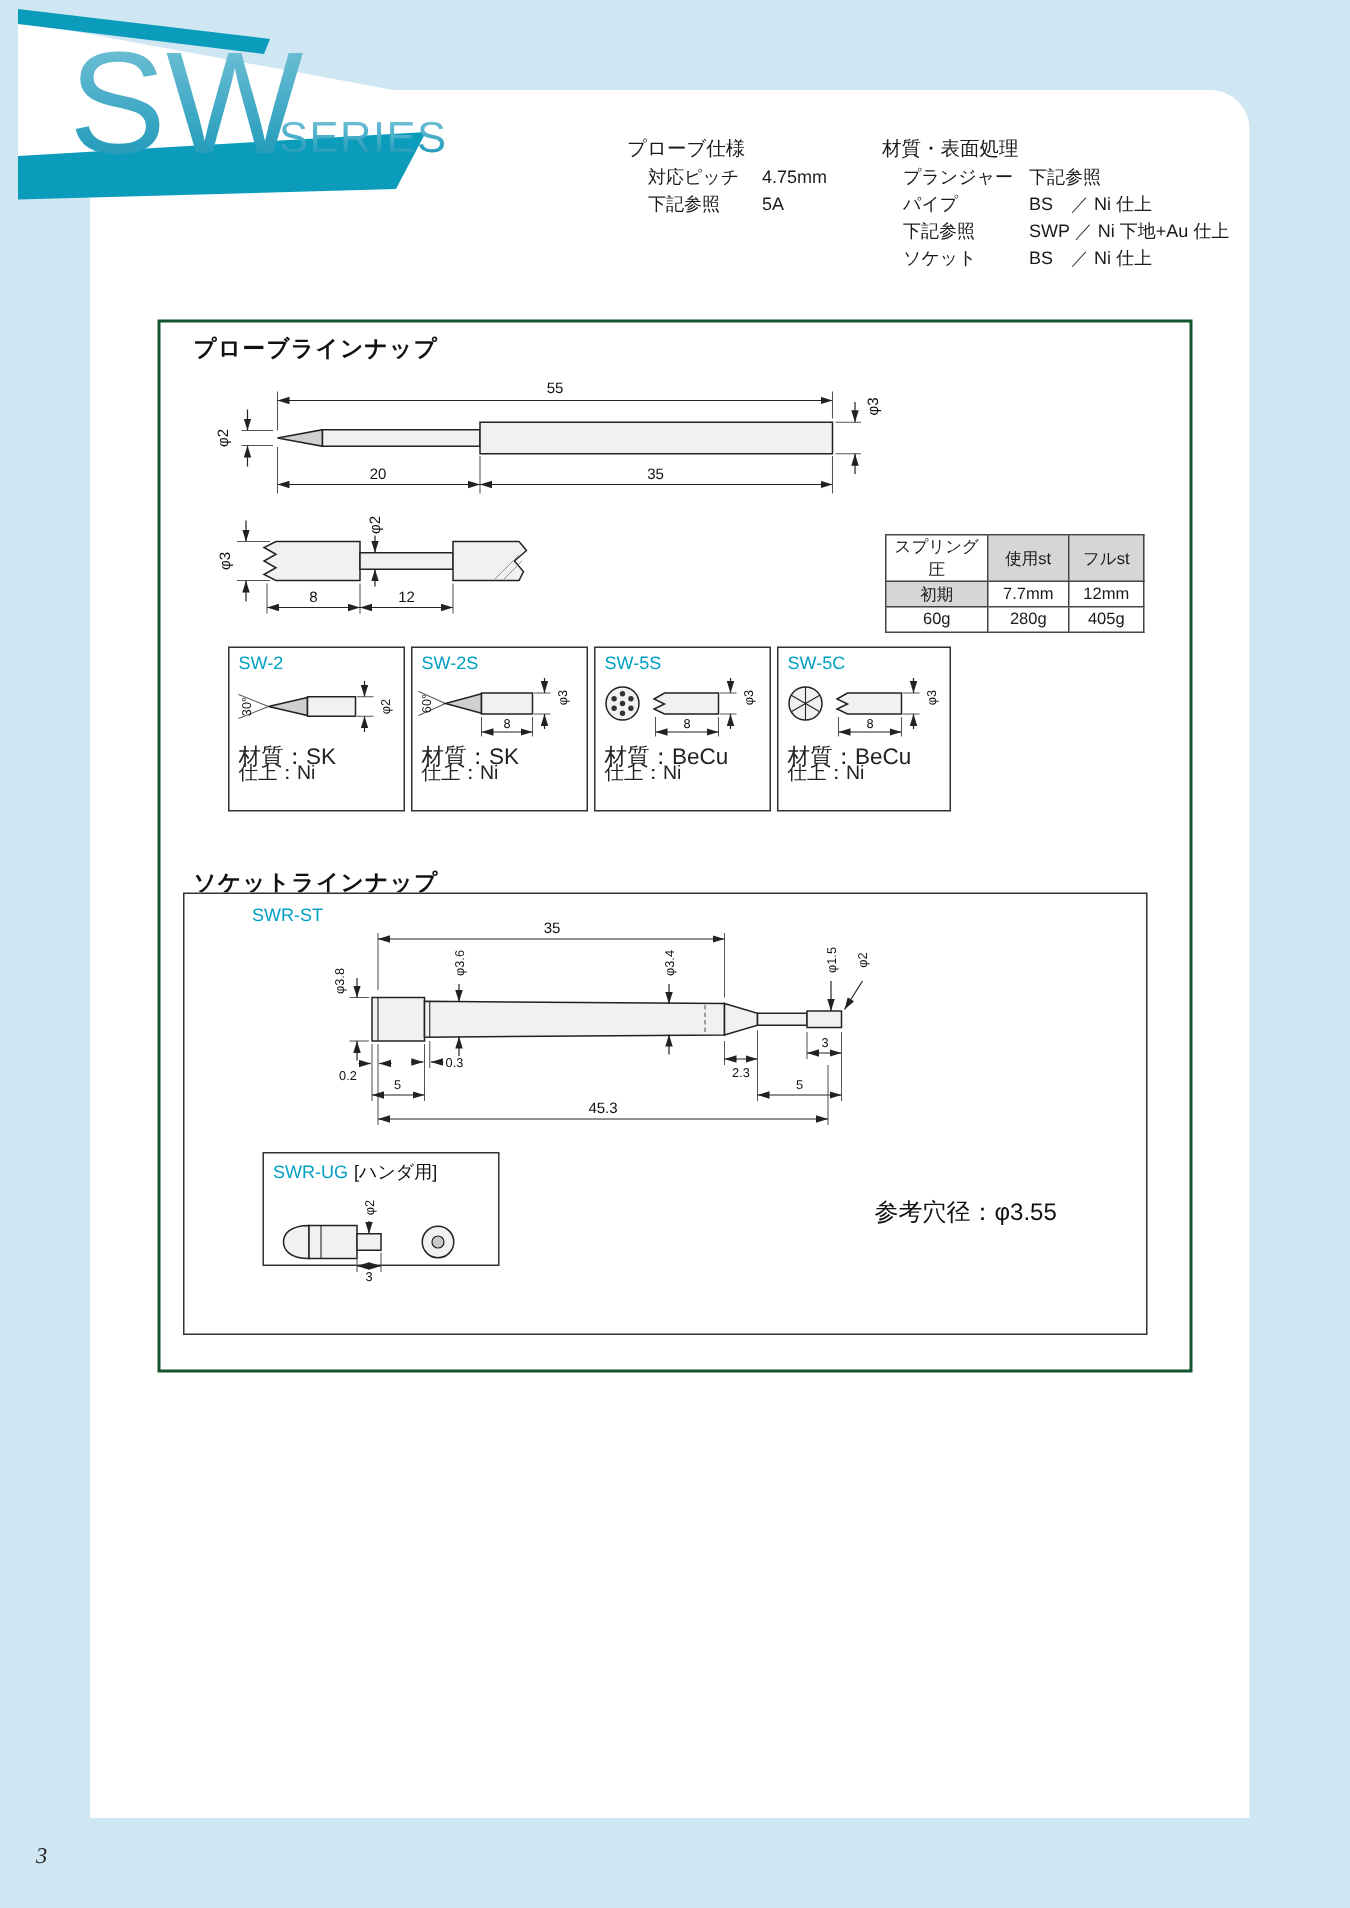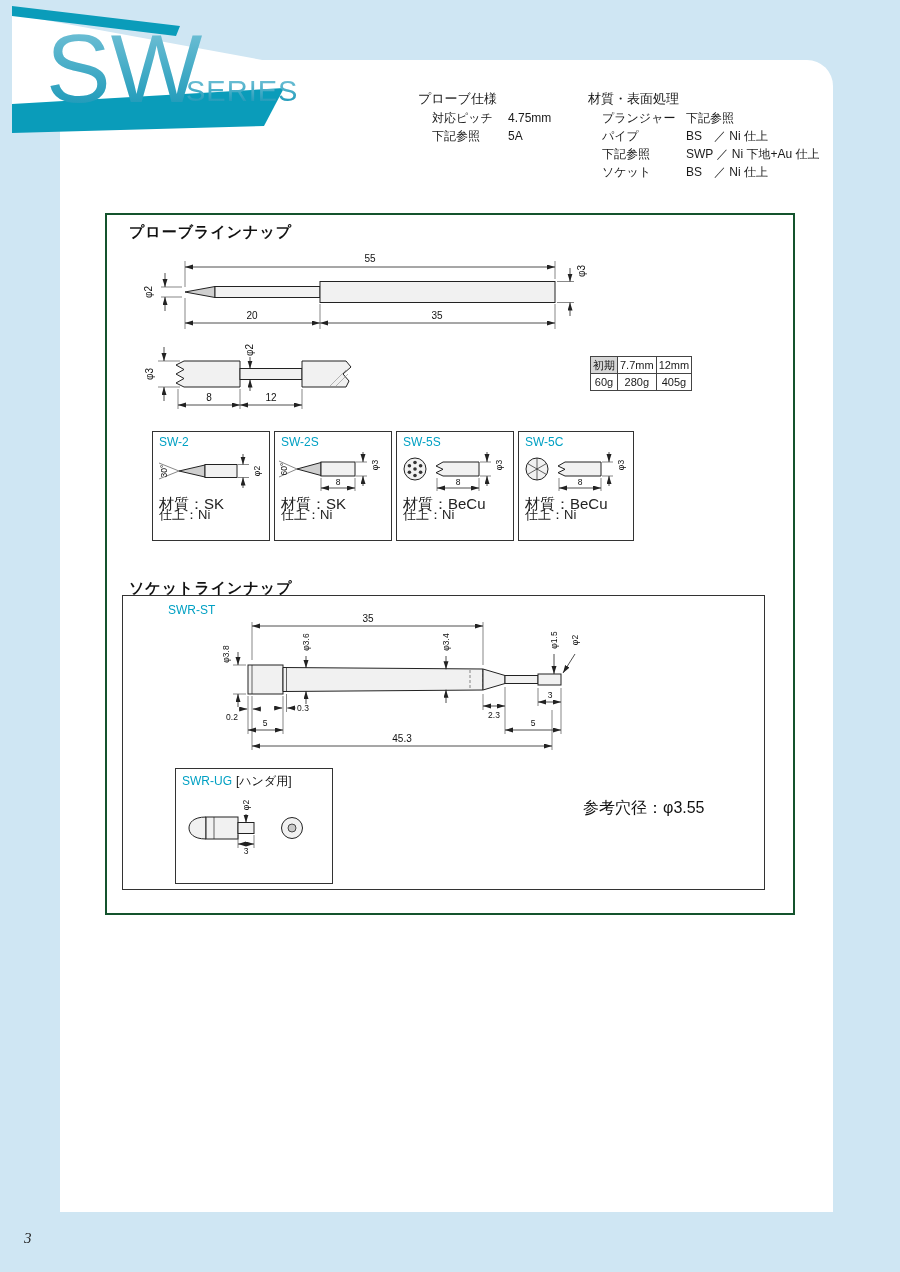--- a/index.html
+++ b/index.html
@@ -175,20 +175,25 @@
         <line class="dim" x1="38" y1="64" x2="100" y2="64" marker-start="url(#arr)" marker-end="url(#arr)"></line>
         <line class="dim" x1="100" y1="64" x2="162" y2="64" marker-start="url(#arr)" marker-end="url(#arr)"></line>
         <text class="dimtxt" x="69" y="60">8</text>
         <text class="dimtxt" x="131" y="60">12</text>
       </g>
     </svg>
 
     <table class="spring-table" style="left:483px;top:141px">
       <tbody>
       <tr>
+        <td class="c0">スプリング圧</td>
+        <td class="hd c1">使用st</td>
+        <td class="hd c2">フルst</td>
+      </tr>
+      <tr>
         <td class="hd">初期</td>
         <td>7.7mm</td>
         <td>12mm</td>
       </tr>
       <tr>
         <td>60g</td>
         <td>280g</td>
         <td>405g</td>
       </tr>
       </tbody>
@@ -374,21 +379,21 @@
           <line class="dim" x1="320" y1="92" x2="343" y2="92" marker-start="url(#arr)" marker-end="url(#arr)"></line>
           <text class="dimtxt s" x="332" y="88">3</text>
           <line class="dim" x1="287" y1="120" x2="343" y2="120" marker-start="url(#arr)" marker-end="url(#arr)"></line>
           <text class="dimtxt s" x="315" y="116">5</text>
           <line class="ext" x1="334" y1="100" x2="334" y2="140"></line>
           <line class="dim" x1="34" y1="136" x2="334" y2="136" marker-start="url(#arr)" marker-end="url(#arr)"></line>
           <text class="dimtxt" x="184" y="132">45.3</text>
         </g>
       </svg>
 
-      <div class="swrug-box" style="left:52px;top:172px;width:158px;height:116px">
+      <div class="swrug-box" style="left:52px;top:172px;width:158px;height:76px">
         <div class="swrug-head">
           <span class="part-name">SWR-UG</span><span class="swrug-tag">[ハンダ用]</span>
         </div>
         <svg class="abs" style="left:4px;top:26px" width="146" height="60">
           <g>
             <path class="part" d="M26,22 L26,44 C13,44 9,38 9,33 C9,28 13,22 26,22 Z"></path>
             <rect class="part" x="26" y="22" width="32" height="22"></rect>
             <rect class="part" x="58" y="27.5" width="16" height="11"></rect>
             <line class="thin" x1="34" y1="22" x2="34" y2="44"></line>
           </g>

